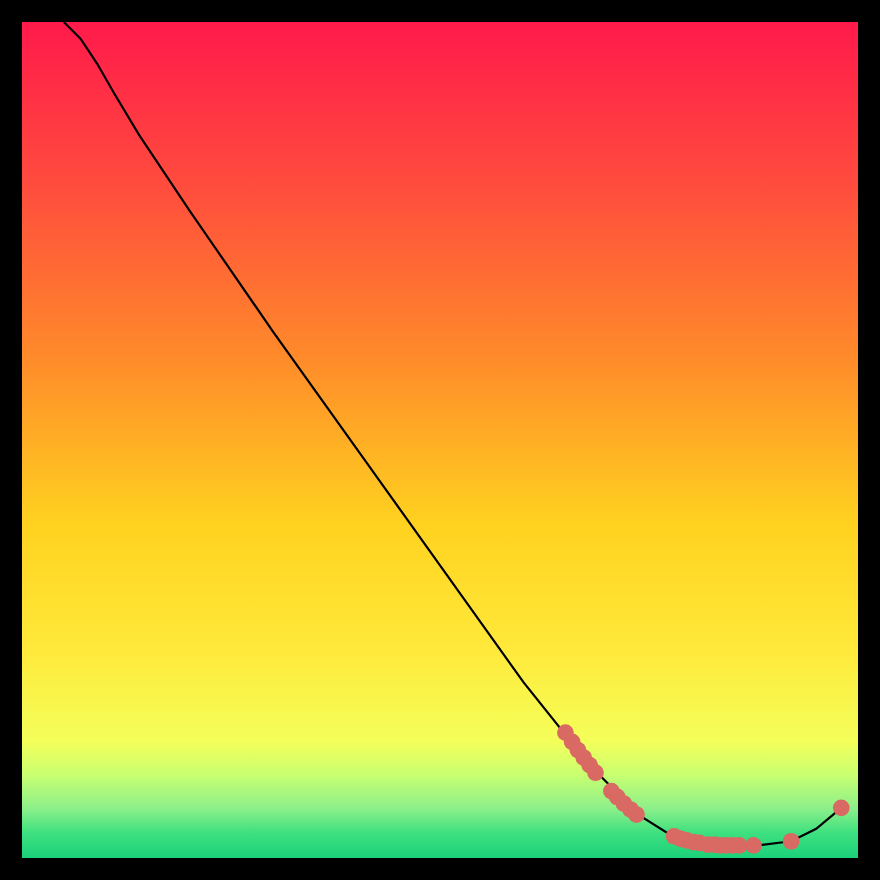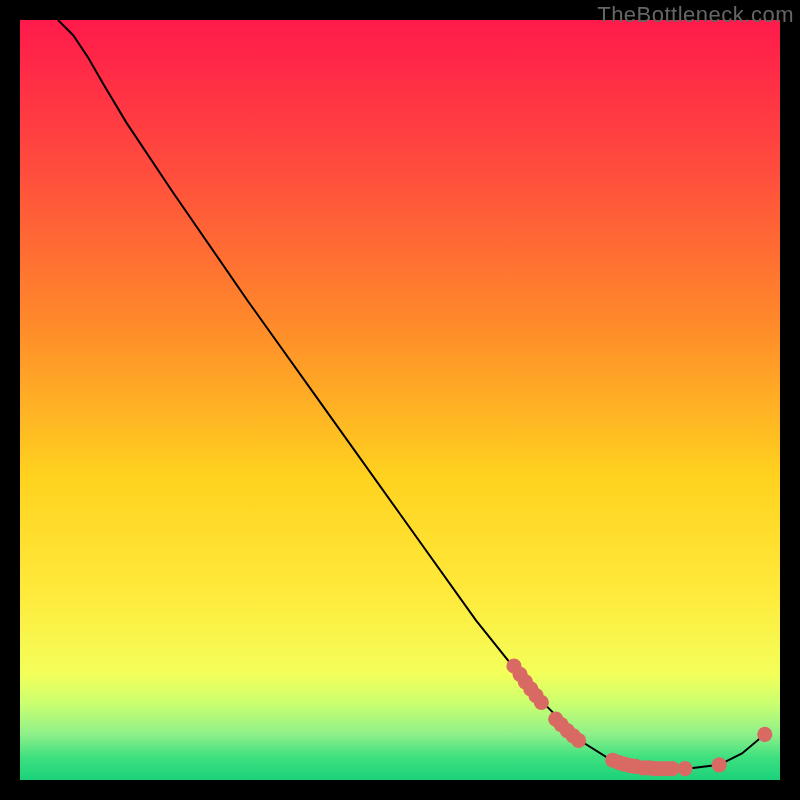--- a/index.html
+++ b/index.html
@@ -32,21 +32,20 @@
     top: 20px;
     width: 760px;
     height: 760px;
   }
   svg { display: block; }
 </style>
 </head>
 <body>
 
 <div class="wrap">
-  <div class="watermark">TheBottleneck.com</div>
 
   <div class="plot">
     <svg id="chart-svg" viewBox="0 0 100 100" preserveAspectRatio="none" width="760" height="760">
       <defs>
         <linearGradient id="bg-grad" x1="0" y1="0" x2="0" y2="1">
             <stop offset="0%" stop-color="#ff1a4b"></stop>
             <stop offset="20%" stop-color="#ff4d3d"></stop>
             <stop offset="40%" stop-color="#ff8a2a"></stop>
             <stop offset="60%" stop-color="#ffd21f"></stop>
             <stop offset="75%" stop-color="#ffe93a"></stop>

